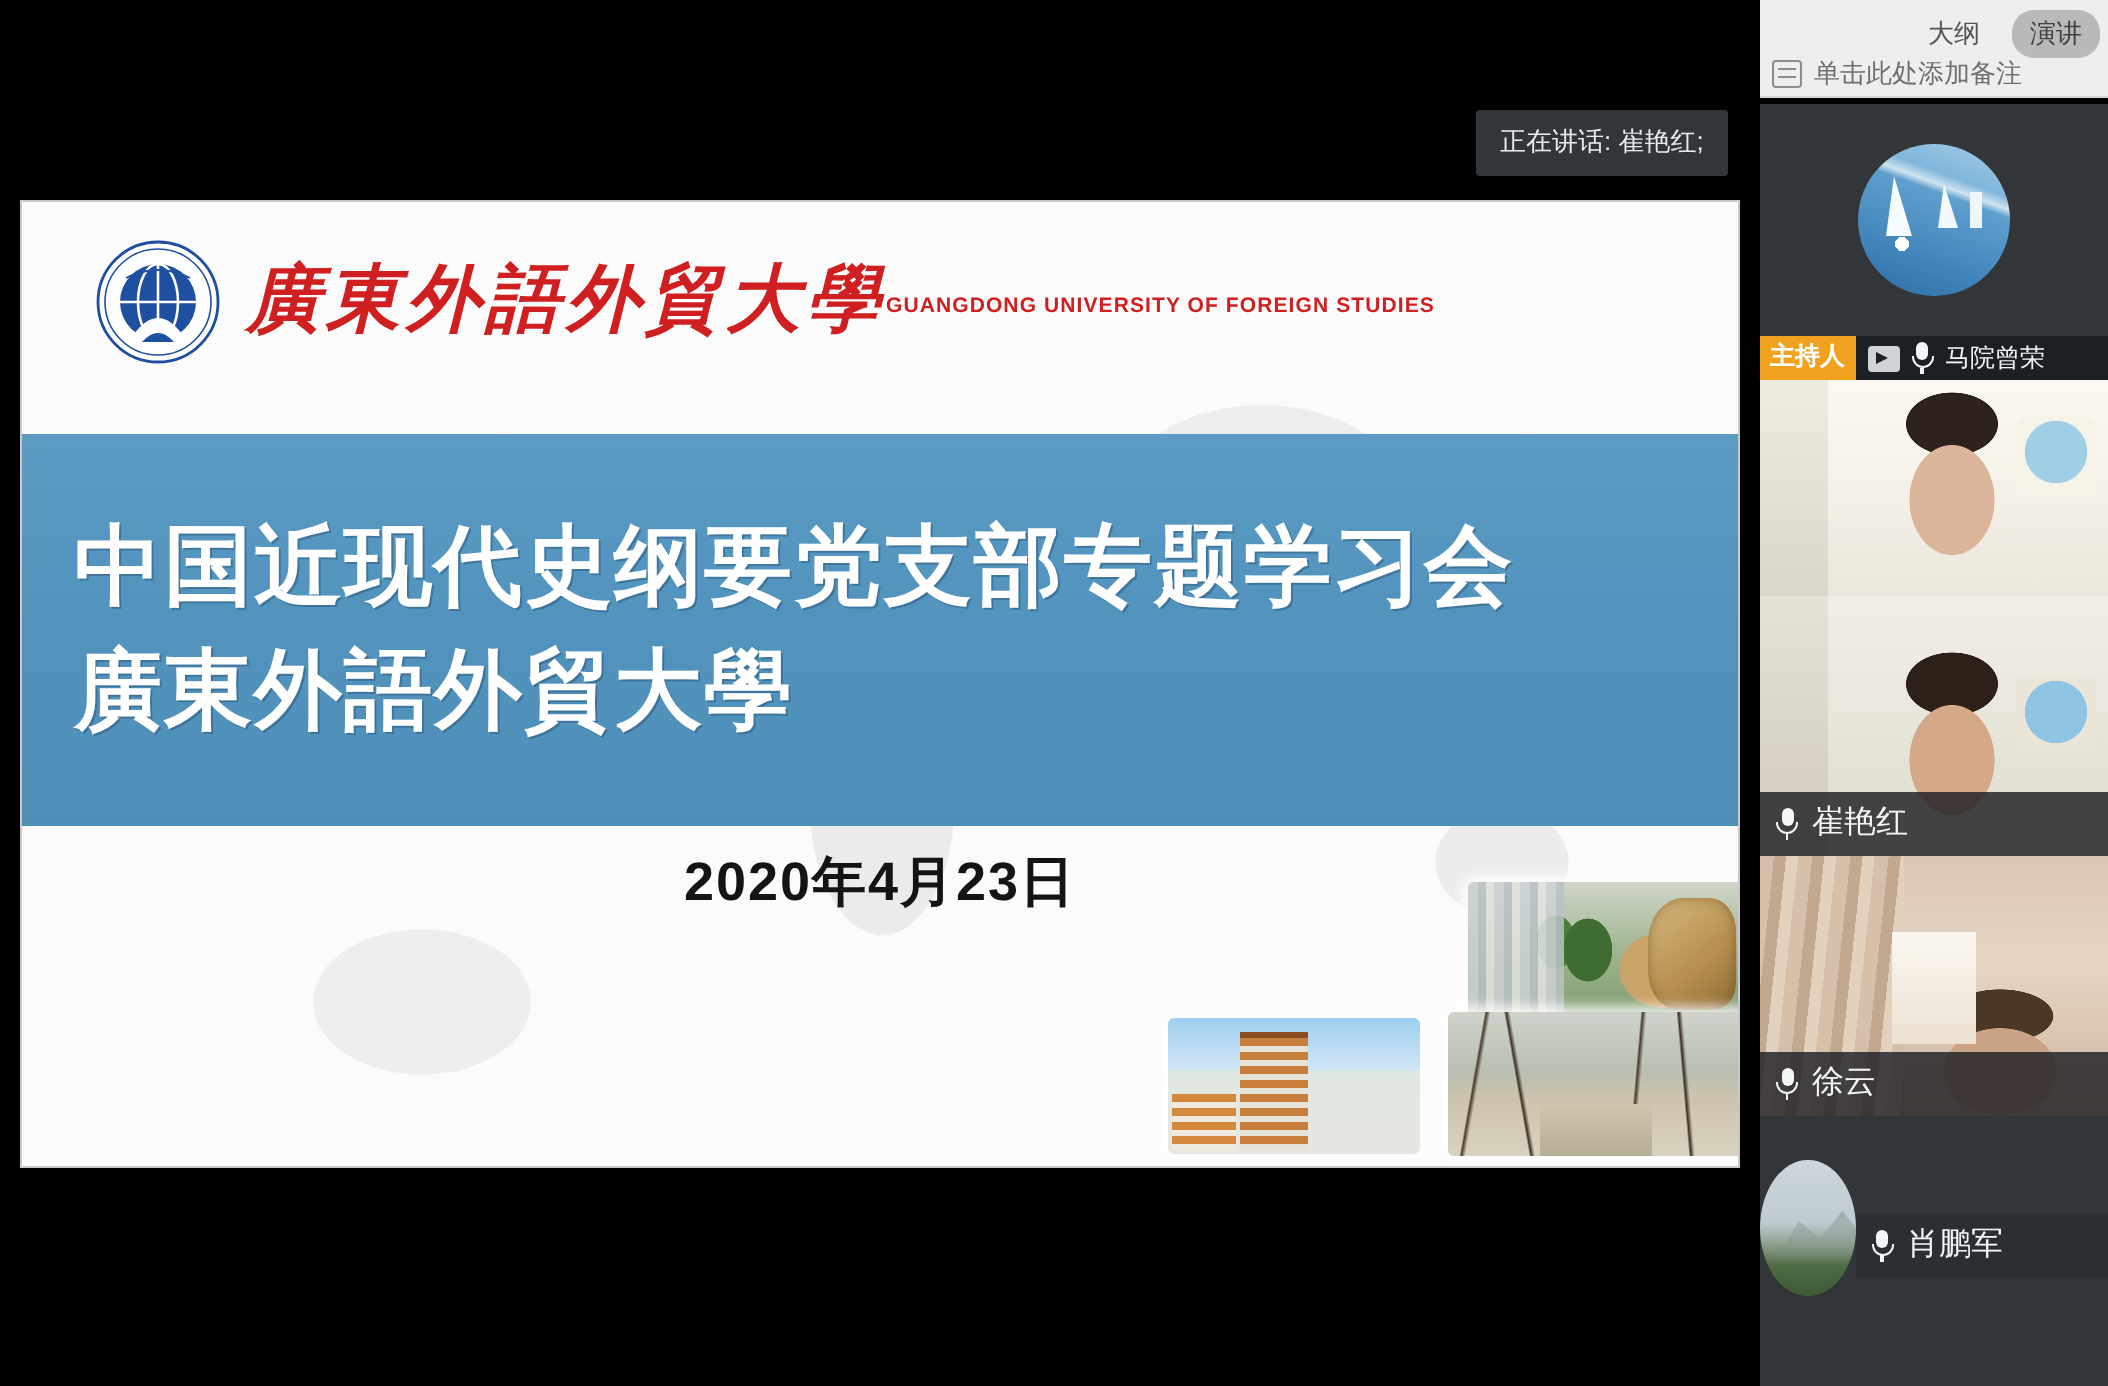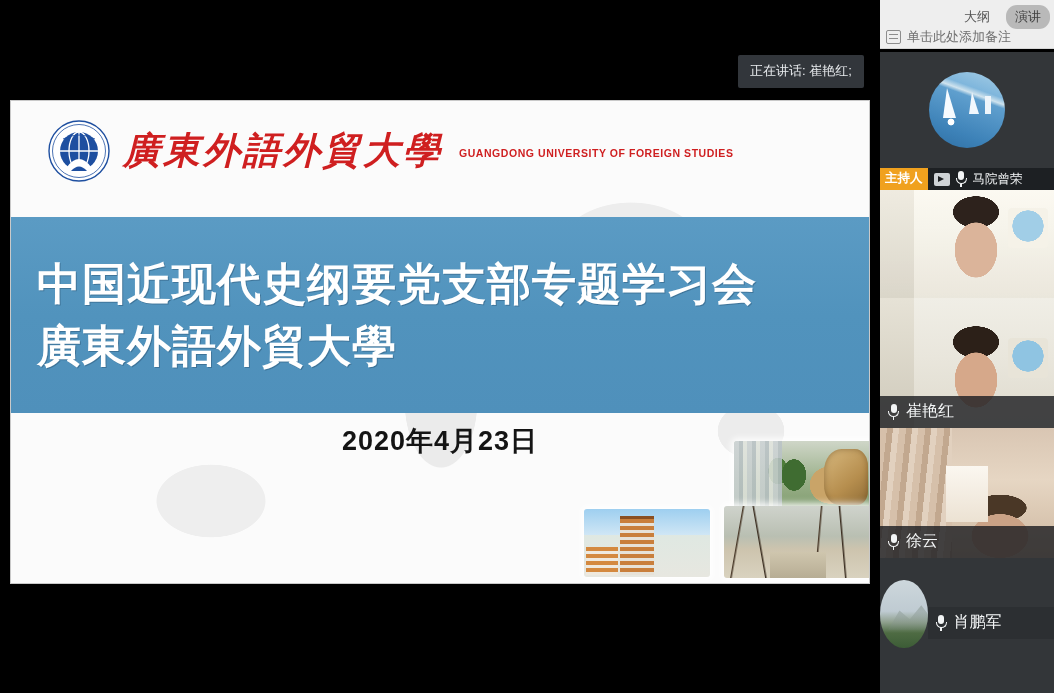--- a/index.html
+++ b/index.html
@@ -37,21 +37,21 @@
   .logo-seal { position: relative; width: 64px; height: 64px; }
   .logo-text-wrap { display: flex; align-items: center; }
   .logo-cn {
     font-family: "Liberation Serif", "DejaVu Serif", serif;
     font-size: 37px; font-weight: bold; font-style: italic;
     color: #cf1f20; letter-spacing: 3px; line-height: 1.05;
     white-space: nowrap;
   }
   .logo-en {
     font-size: 10.5px; font-weight: bold; color: #cf1f20;
-    letter-spacing: 0.55px; margin-top: 4px; white-space: nowrap; margin-left: 16px;
+    letter-spacing: 0.55px; margin-top: 4px; white-space: nowrap;
   }
 
   .title-band {
     position: absolute; left: 0; top: 116px; width: 100%; height: 196px;
     background: linear-gradient(180deg, #5b9bc4 0%, #5193bd 50%, #4f90bb 100%);
     display: flex; flex-direction: column; align-items: flex-start; justify-content: center;
     padding: 0 26px;
   }
   .title-line {
     color: #ffffff;

